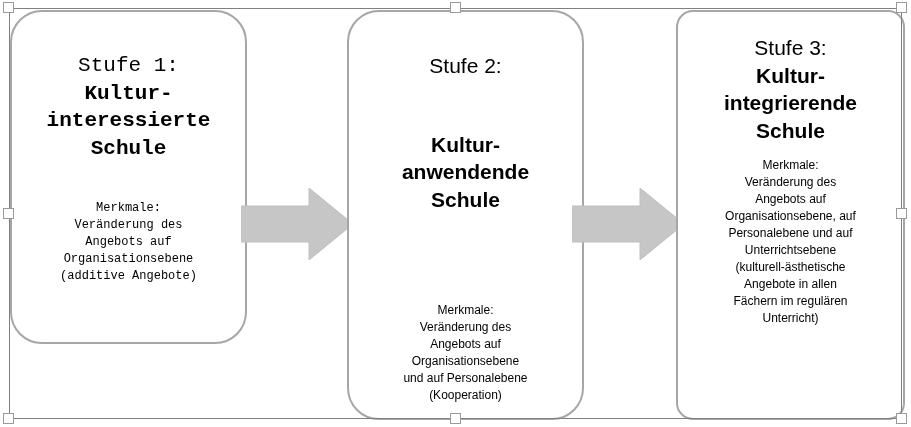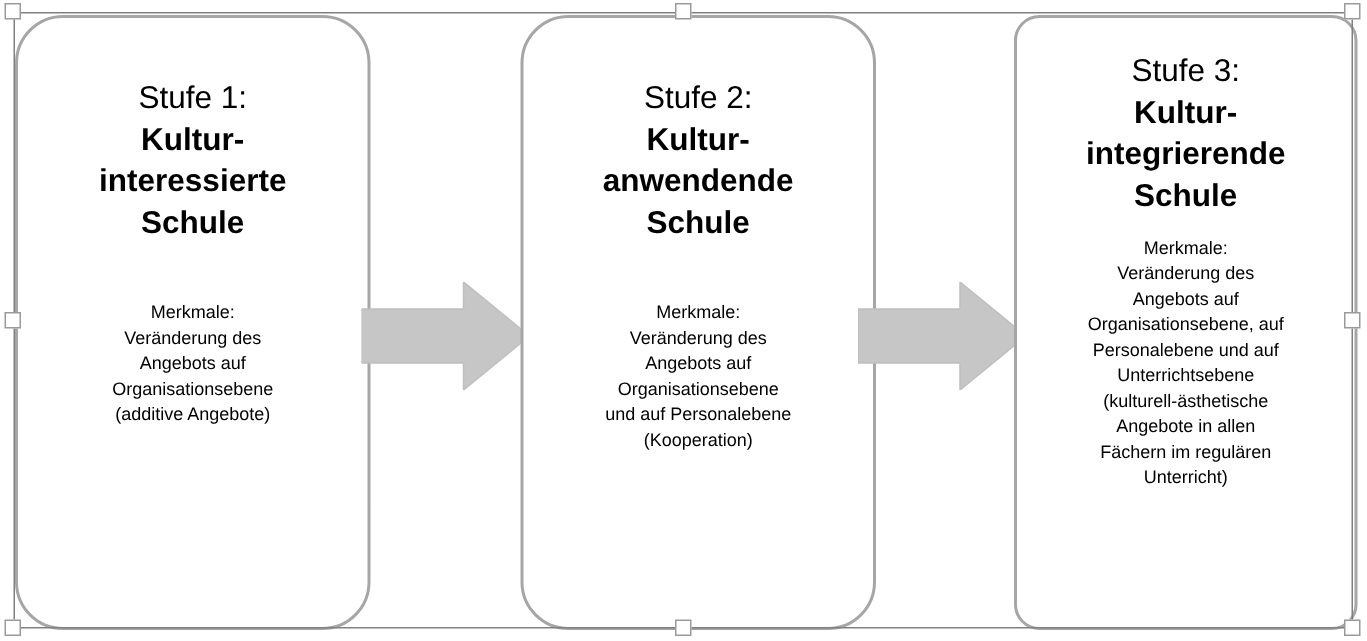--- a/index.html
+++ b/index.html
@@ -45,22 +45,22 @@
     border: 2px solid #a6a6a6;
     border-radius: 32px;
     background: #ffffff;
     display: flex;
     flex-direction: column;
     align-items: center;
     text-align: center;
     color: #000000;
     overflow: hidden;
   }
-  #box1 { left: 10px;  top: 10px; width: 237px; height: 410px; padding: 40px 14px 14px; }
-  #box2 { left: 347px; top: 10px; width: 237px; height: 410px; padding: 40px 14px 14px; }
+  #box1 { left: 10px;  top: 10px; width: 237px; height: 334px; padding: 40px 14px 14px; font-family: Liberation Mono, monospace; }
+  #box2 { left: 347px; top: 10px; width: 237px; height: 410px; padding: 40px 14px 14px; justify-content: space-between; }
   #box3 { left: 676px; top: 10px; width: 229px; height: 410px; padding: 22px 10px 14px; border-radius: 17px; }
 
   .stage-title {
     font-size: 21px;
     line-height: 1.32;
     font-weight: 400;
     margin: 0;
   }
   .stage-title-bold {
     font-size: 21px;

